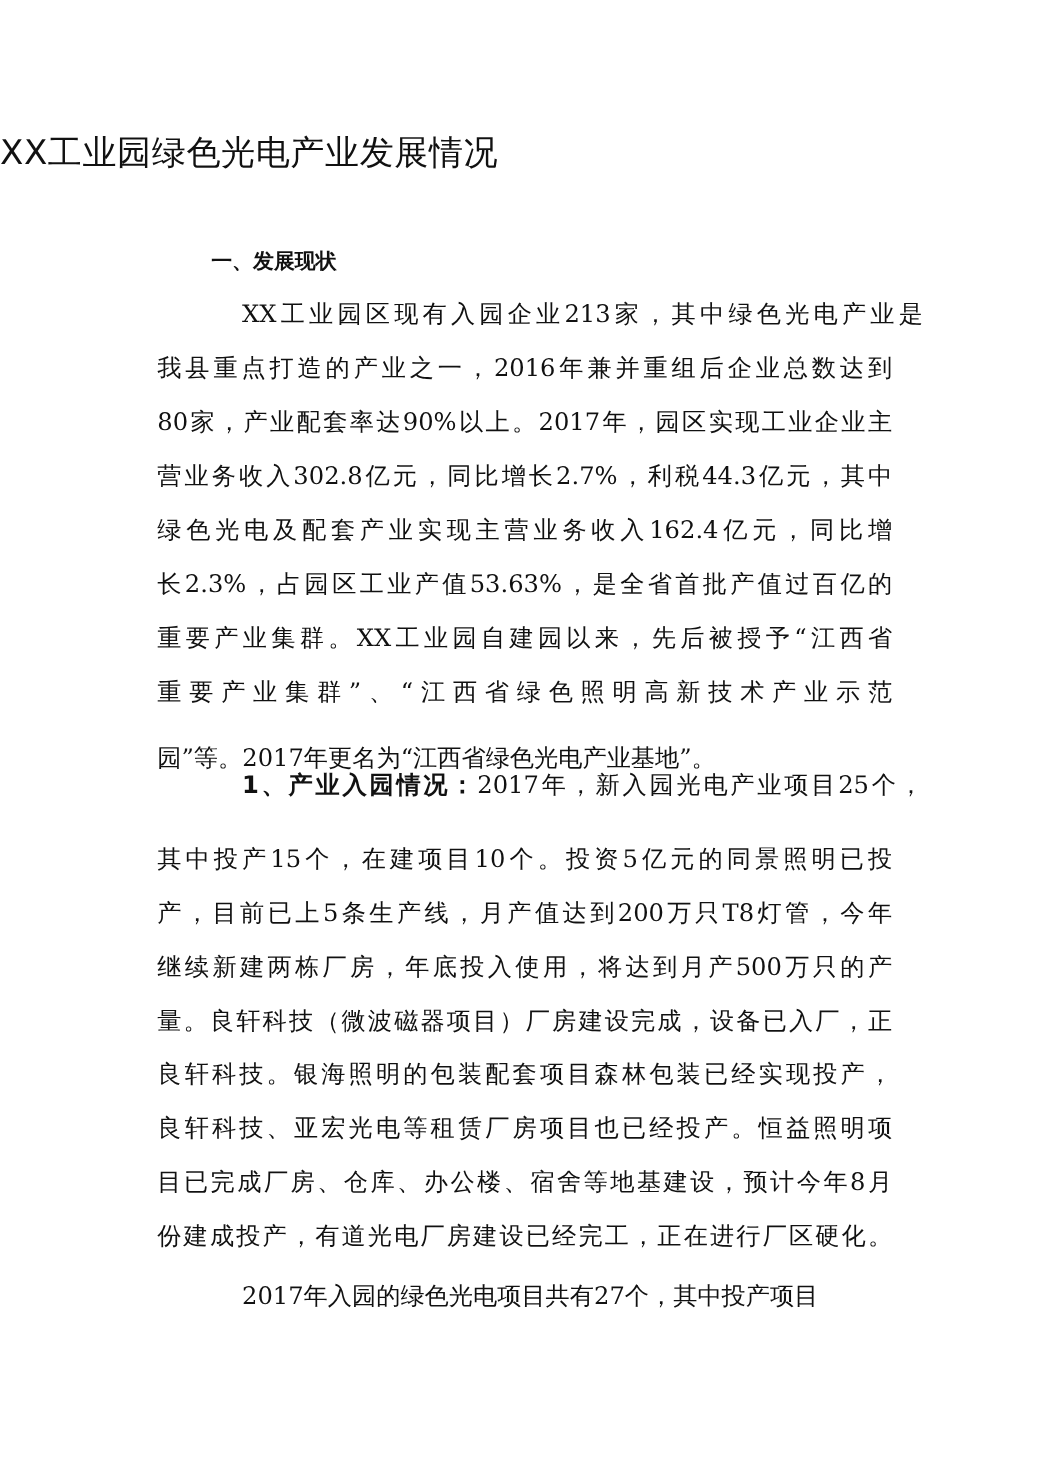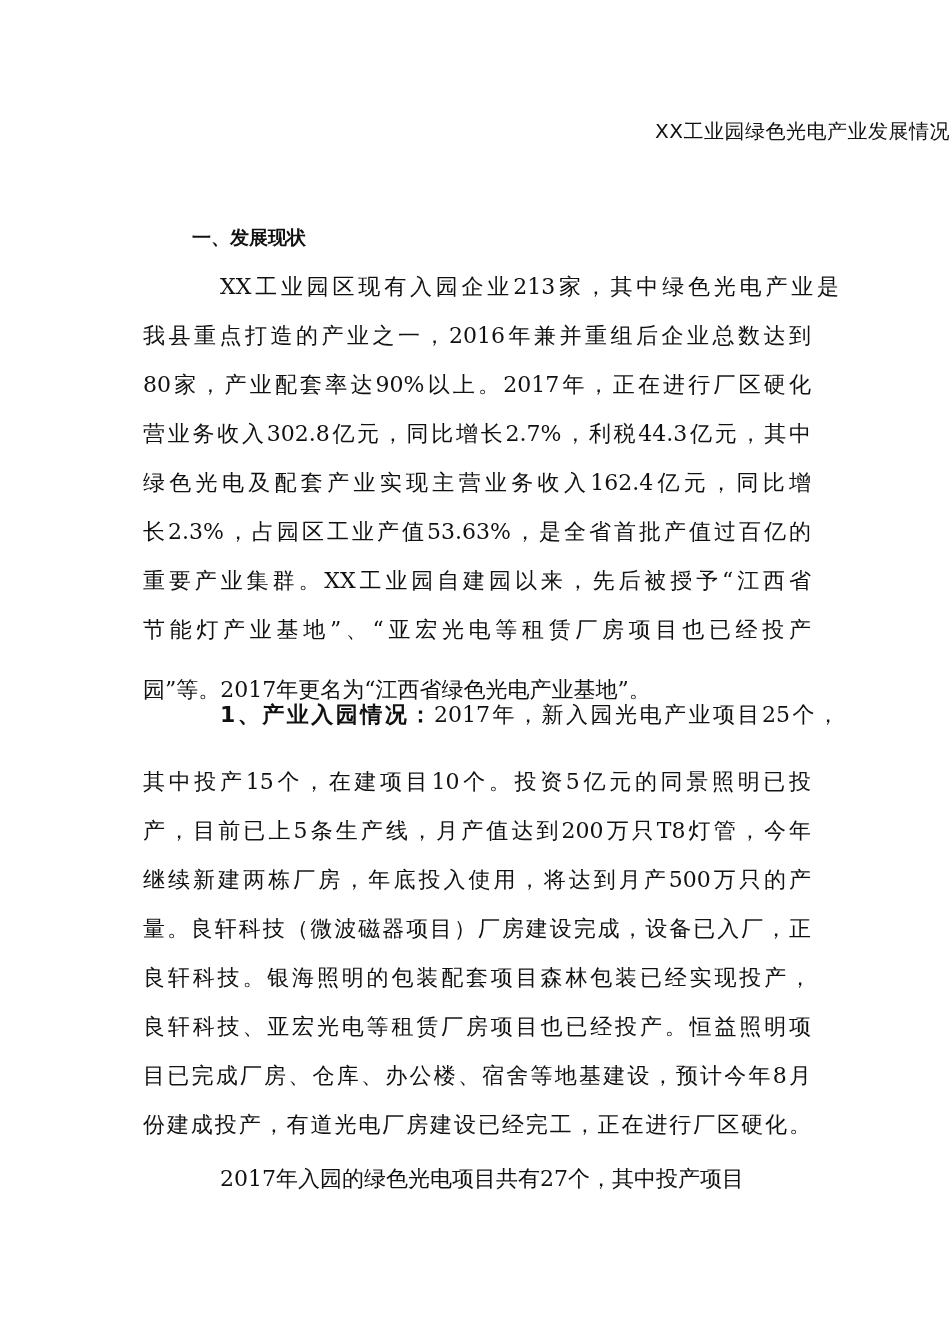--- a/index.html
+++ b/index.html
@@ -1,42 +1,42 @@
 <!DOCTYPE html>
 <html><head>
 <meta charset="utf-8">
 <style>
   html, body { margin:0; padding:0; background:#ffffff; }
   body { width:950px; height:1344px; position:relative; overflow:hidden;
          font-family:"DejaVu Serif","Liberation Serif",serif; color:#111; }
-  .title { position:absolute; top:118px; left:0; width:950px; text-align:right;
-           font-family:"DejaVu Sans","Liberation Sans",sans-serif; font-size:20px; letter-spacing:0.5px; }
+  .title { position:absolute; top:118px; left:0; width:950px; text-align:left;
+           font-family:"DejaVu Sans","Liberation Sans",sans-serif; font-size:31px; letter-spacing:0.5px; }
   .heading { position:absolute; left:192px; top:225px; font-size:19px; font-weight:bold;
              font-family:"DejaVu Sans","Liberation Sans",sans-serif; }
   .line { position:absolute; left:143px; width:668px; font-size:22px; white-space:nowrap;
           text-align:justify; text-align-last:justify; height:30px; line-height:30px; }
   .line.indent { left:192px; width:619px;margin-left:28px; }
   .line.last { text-align-last:left; }
   .bold { font-weight:bold; font-family:"DejaVu Sans","Liberation Sans",sans-serif; }
 </style>
 </head>
 <body>
 
 <div>
   <div class="title">XX工业园绿色光电产业发展情况</div>
   <div class="heading">一、发展现状</div>
 
   <div class="line indent" style="top:272px">XX工业园区现有入园企业213家，其中绿色光电产业是</div>
   <div class="line" style="top:321px">我县重点打造的产业之一，2016年兼并重组后企业总数达到</div>
-  <div class="line" style="top:370px">80家，产业配套率达90%以上。2017年，正在进行厂区硬化</div>
+  <div class="line" style="top:370px">80家，产业配套率达90%以上。2017年，园区实现工业企业主</div>
   <div class="line" style="top:419px">营业务收入302.8亿元，同比增长2.7%，利税44.3亿元，其中</div>
   <div class="line" style="top:468px">绿色光电及配套产业实现主营业务收入162.4亿元，同比增</div>
   <div class="line" style="top:517px">长2.3%，占园区工业产值53.63%，是全省首批产值过百亿的</div>
   <div class="line" style="top:566px">重要产业集群。XX工业园自建园以来，先后被授予“江西省</div>
-  <div class="line" style="top:615px">节能灯产业基地”、“亚宏光电等租赁厂房项目也已经投产</div>
+  <div class="line" style="top:615px">重要产业集群”、“江西省绿色照明高新技术产业示范</div>
   <div class="line last" style="top:675px">园”等。2017年更名为“江西省绿色光电产业基地”。</div>
 
   <div class="line indent" style="top:700px">
     <span class="bold">1、产业入园情况：</span><span>2017年，新入园光电产业项目25个，</span>
   </div>
   <div class="line" style="top:767px">其中投产15个，在建项目10个。投资5亿元的同景照明已投</div>
   <div class="line" style="top:816px">产，目前已上5条生产线，月产值达到200万只T8灯管，今年</div>
   <div class="line" style="top:865px">继续新建两栋厂房，年底投入使用，将达到月产500万只的产</div>
   <div class="line" style="top:914px">量。良轩科技（微波磁器项目）厂房建设完成，设备已入厂，正</div>
   <div class="line" style="top:963px">良轩科技。银海照明的包装配套项目森林包装已经实现投产，</div>

